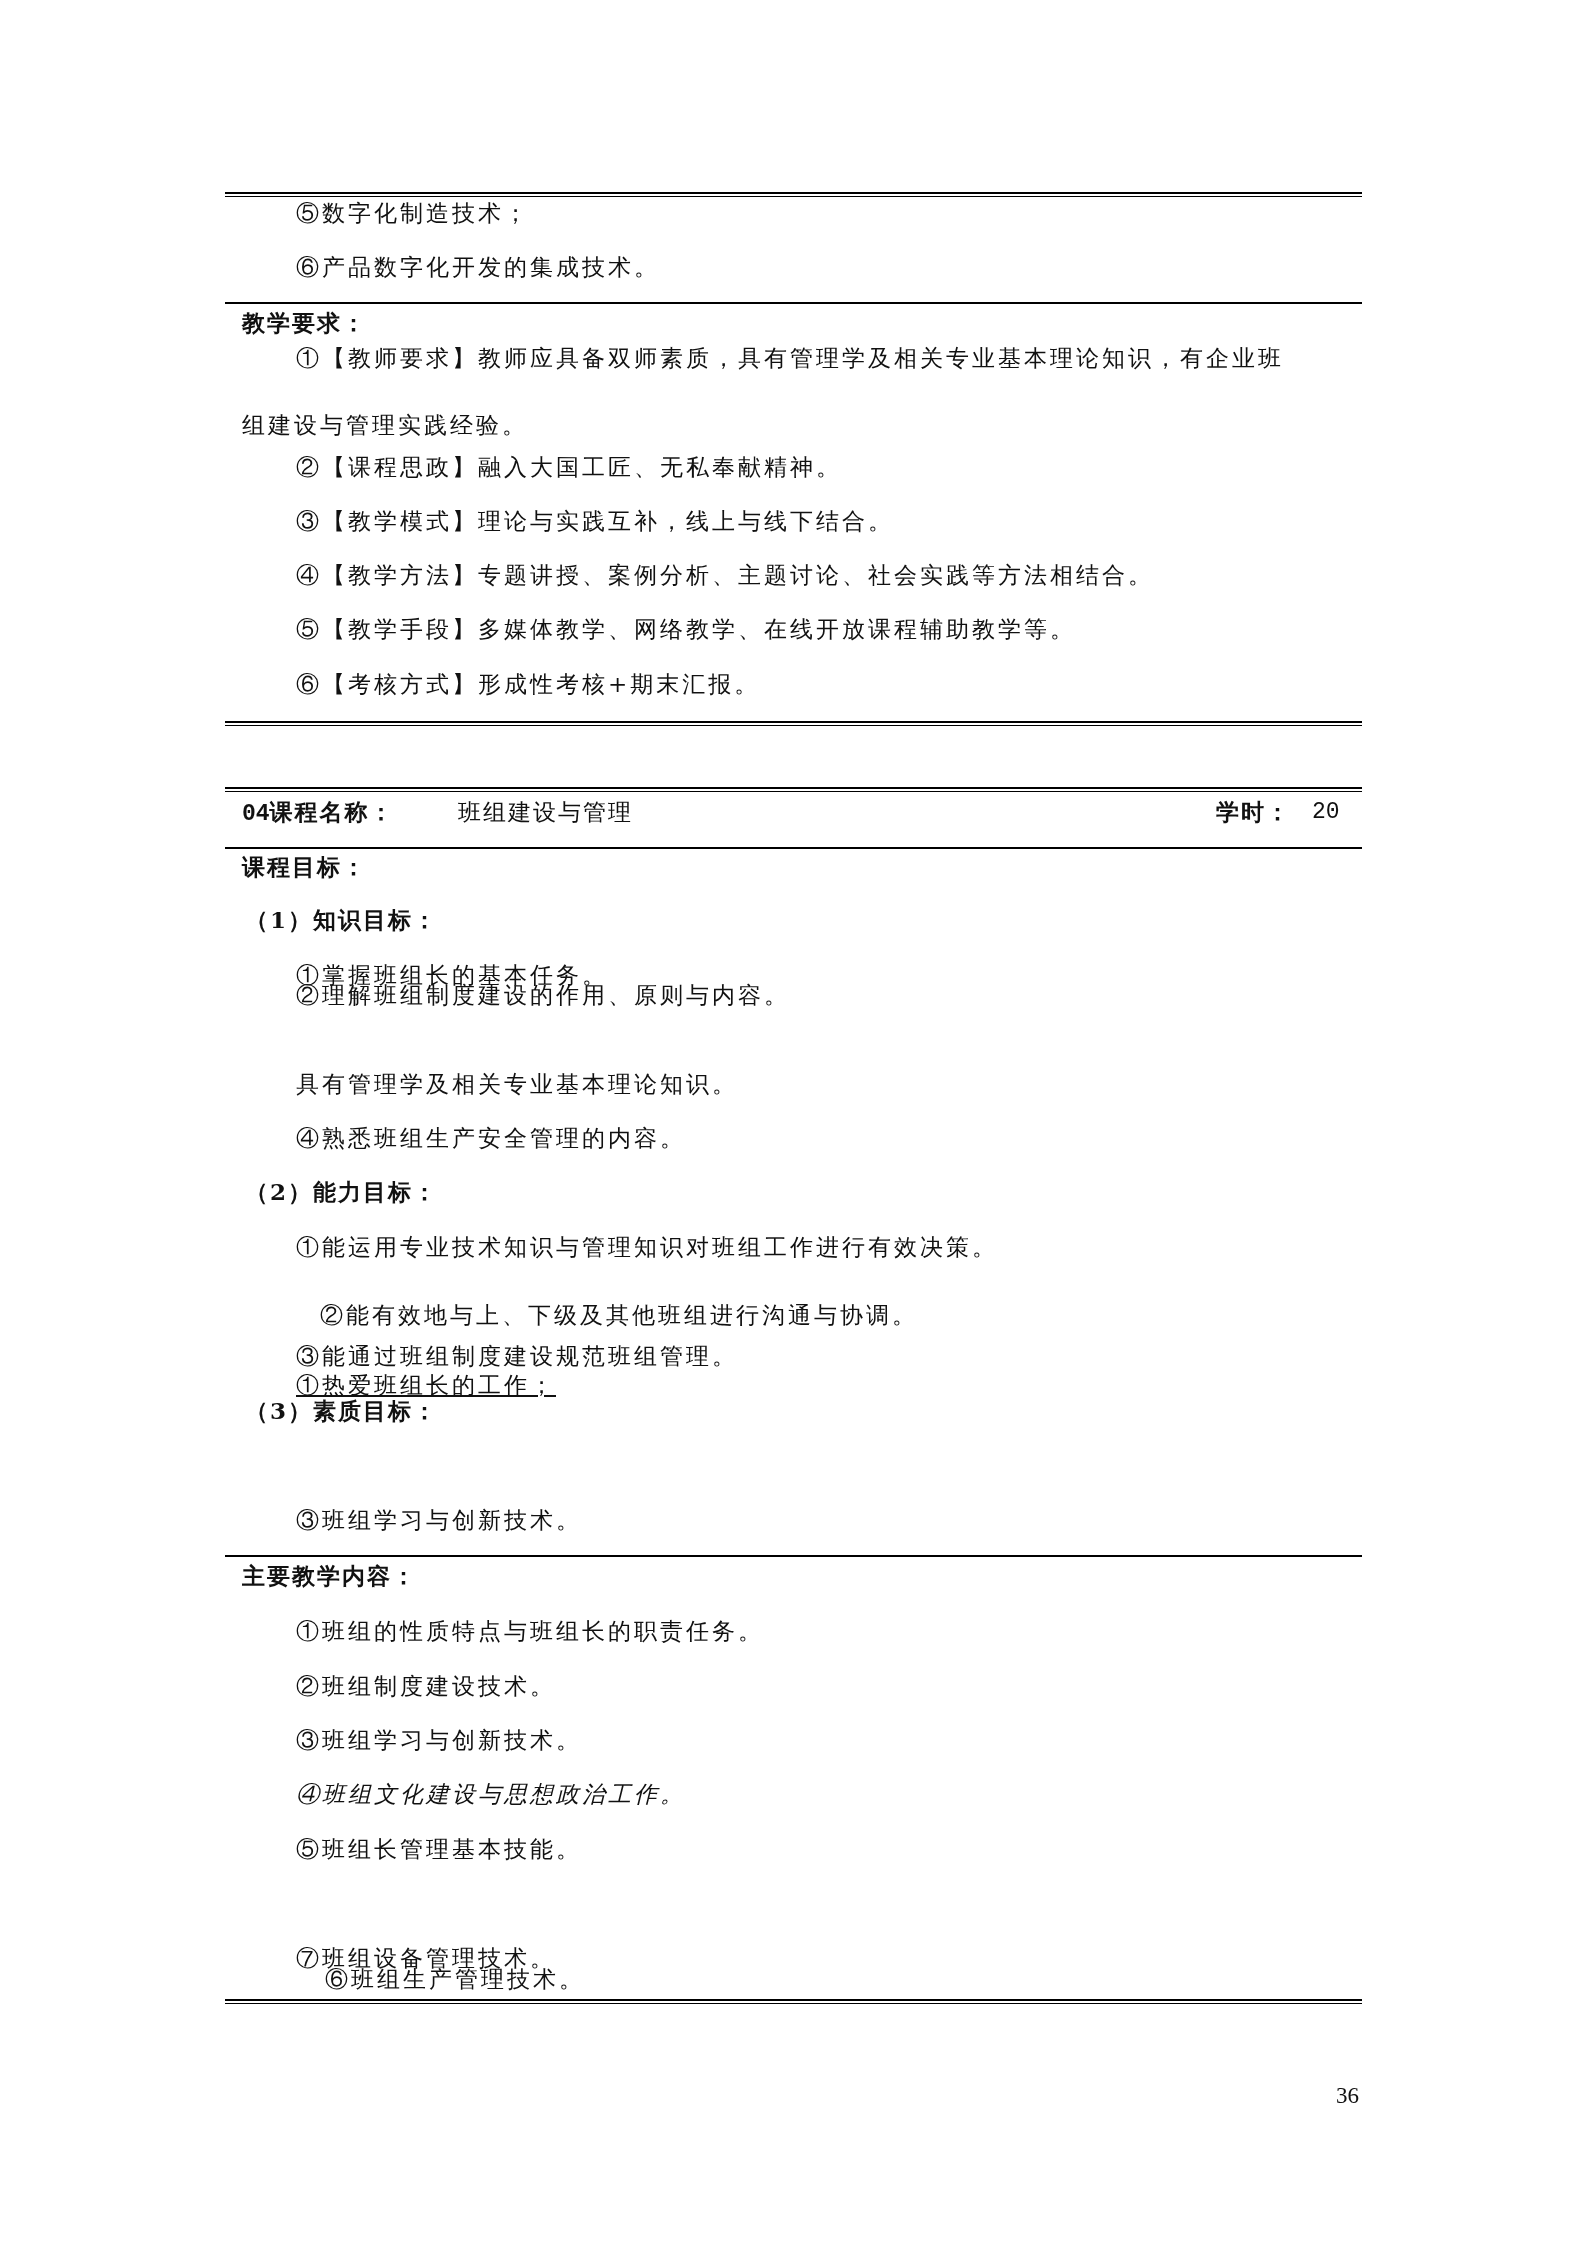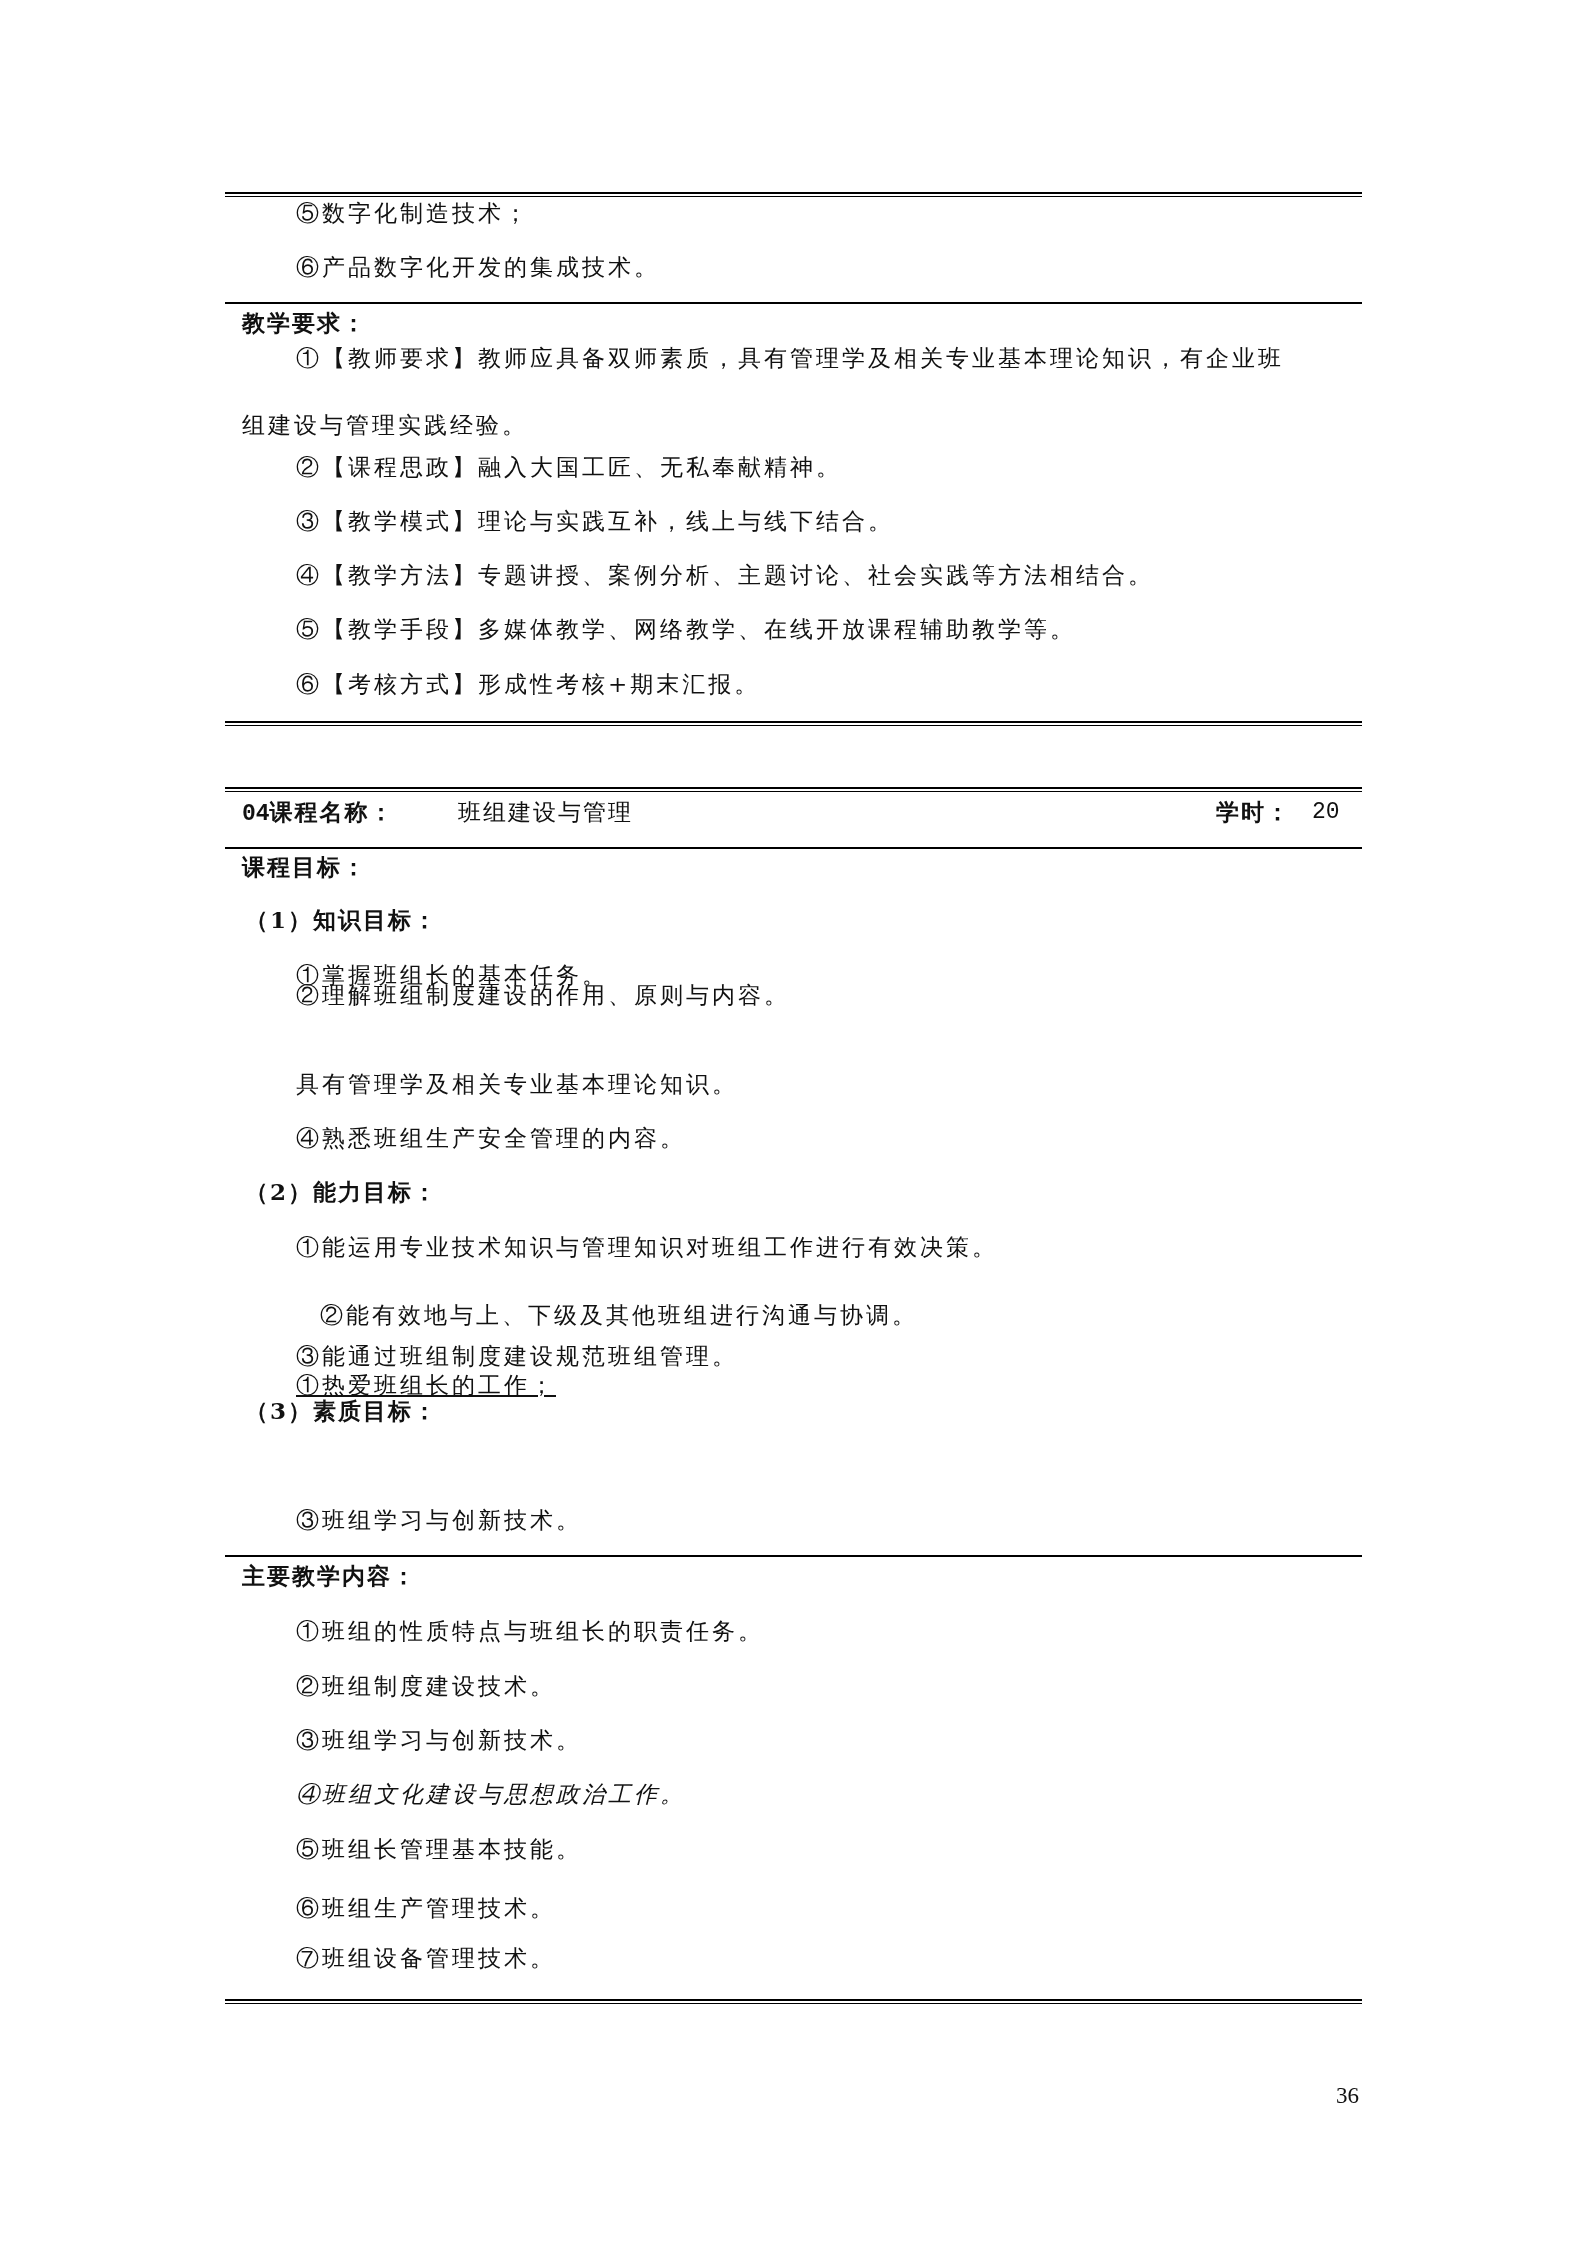--- a/index.html
+++ b/index.html
@@ -61,17 +61,17 @@
 <div class="line item" style="top:1370px;text-decoration:underline;">①热爱班组长的工作；</div>
 <div class="line item" style="top:1505px;">③班组学习与创新技术。</div>
 
 <div class="rule single" style="top:1555px;"></div>
 <div class="line heading bold" style="top:1561px;">主要教学内容：</div>
 <div class="line item" style="top:1616px;">①班组的性质特点与班组长的职责任务。</div>
 <div class="line item" style="top:1671px;">②班组制度建设技术。</div>
 <div class="line item" style="top:1725px;">③班组学习与创新技术。</div>
 <div class="line item" style="top:1779px;font-style:italic;">④班组文化建设与思想政治工作。</div>
 <div class="line item" style="top:1834px;">⑤班组长管理基本技能。</div>
-<div class="line item" style="top:1893px;">⑥班组生产管理技术。</div>
+<div class="line item" style="top:1964px;margin-left:29px;">⑥班组生产管理技术。</div>
 <div class="line item" style="top:1943px;">⑦班组设备管理技术。</div>
 <div class="rule double" style="top:1999px;"></div>
 
 <div class="page-num">36</div>
 
 </body></html>

